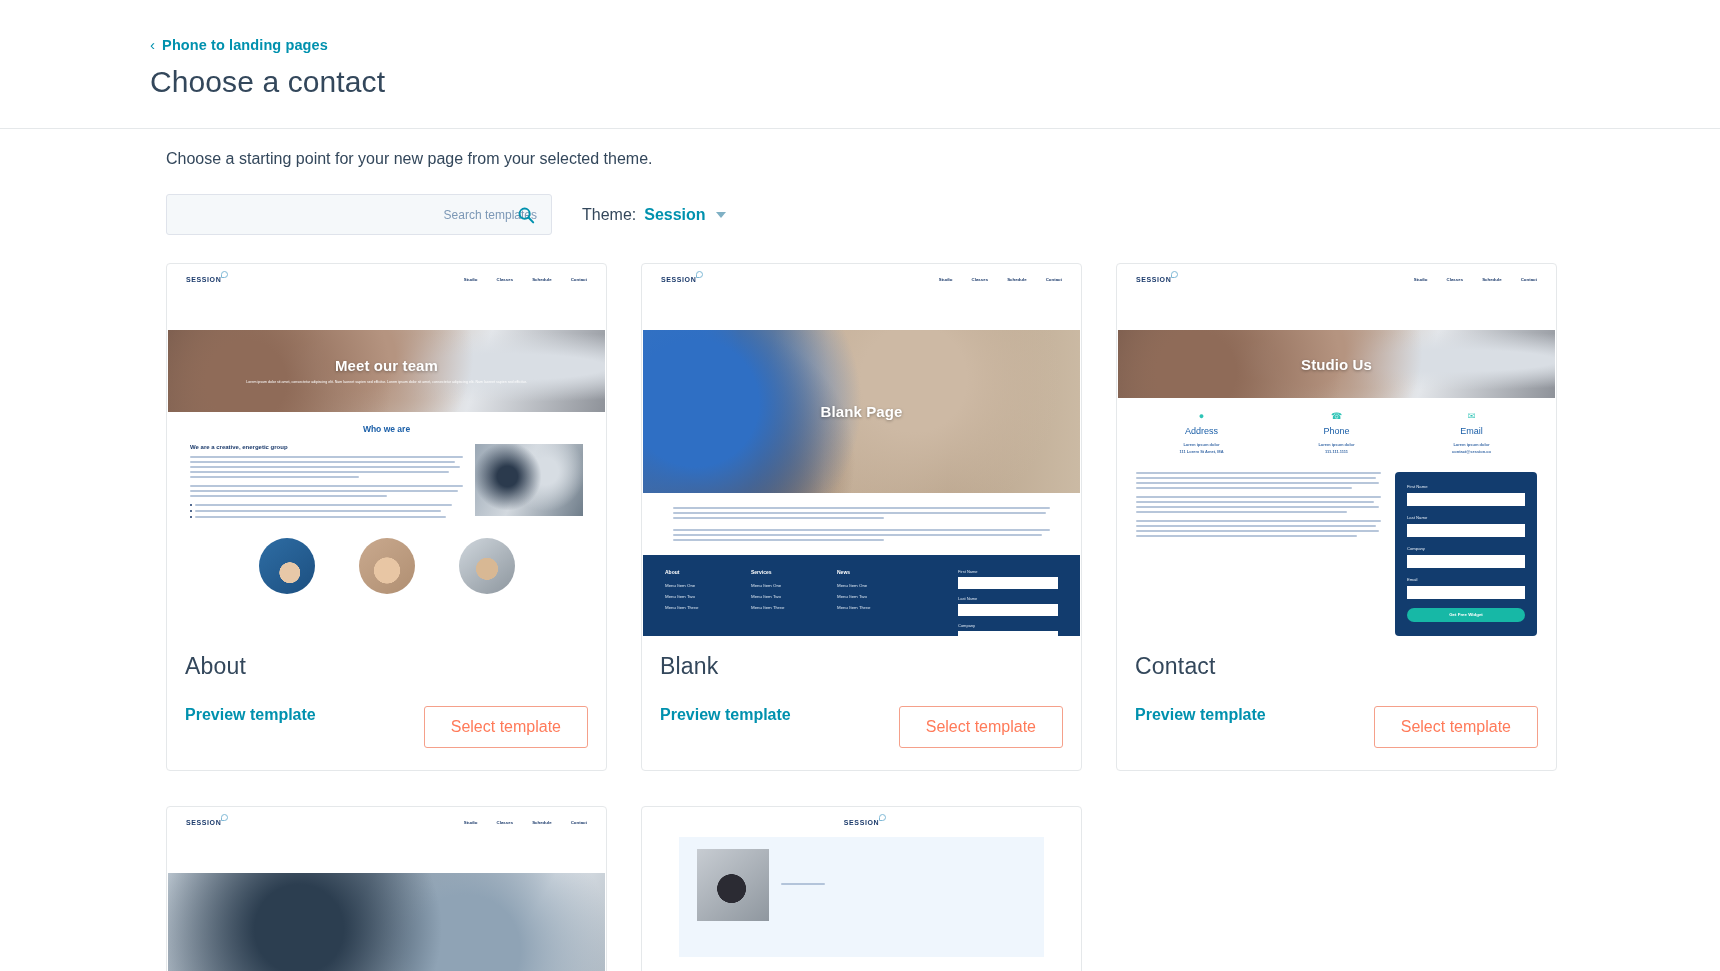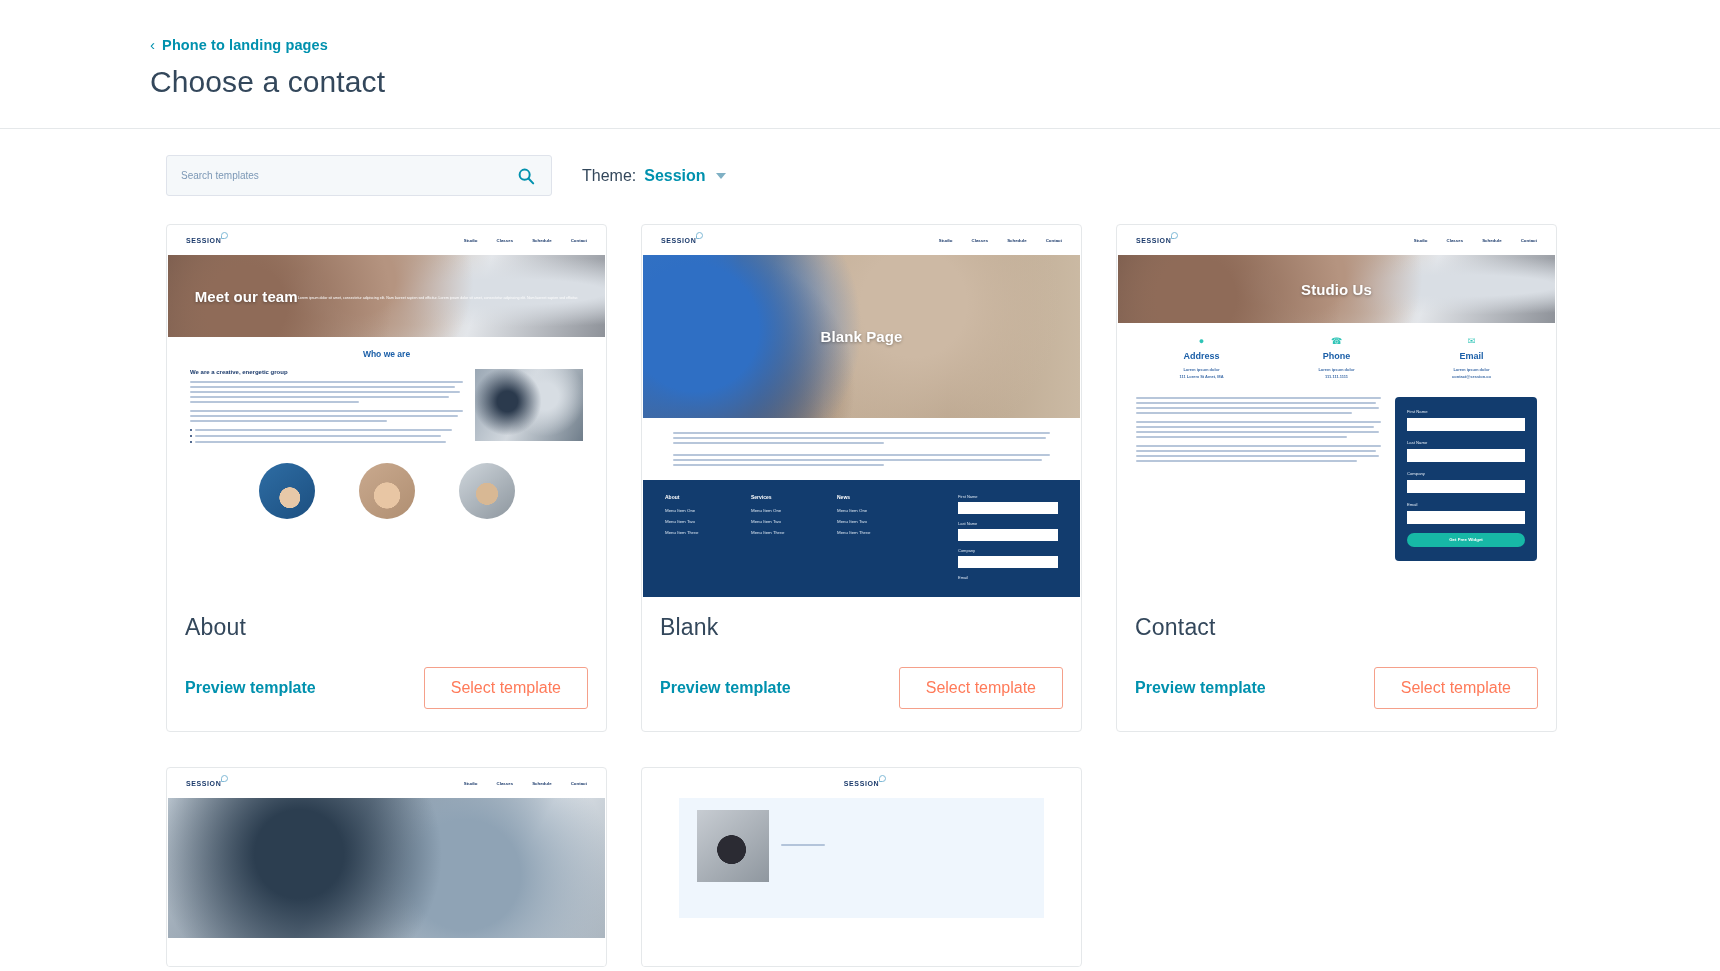--- a/index.html
+++ b/index.html
@@ -67,24 +67,25 @@
     border-radius: 3px;
     display: flex;
     align-items: center;
     padding: 0 14px;
     width: 386px;
   }
   .search-box input {
     border: 0;
     outline: 0;
     background: transparent;
-    font-size: 10px;
+    font-size: 12px;
     color: #33475b;
     font-family: "Liberation Sans", sans-serif;
     width: 100%;
+    text-align: right;
   }
   .search-box input::placeholder { color: #7c98b6; }
   .search-icon {
     position: absolute;
     right: 16px;
     top: 50%;
     transform: translateY(-50%);
     color: #0091ae;
     display: flex;
   }
@@ -133,21 +134,21 @@
   }
   .card-foot { padding: 16px 18px 22px 18px; }
   .card-name {
     font-size: 23px;
     font-weight: 300;
     color: #33475b;
     letter-spacing: .2px;
   }
   .card-actions {
     display: flex;
-    align-items: center;
+    align-items: flex-start;
     margin-top: 26px;
   }
   .preview-link {
     color: #0091ae;
     font-weight: 700;
     font-size: 16px;
     cursor: pointer;
   }
   .select-btn {
     margin-left: auto;
@@ -190,24 +191,25 @@
     display: flex;
     gap: 19px;
     font-size: 4.4px;
     font-weight: 700;
     color: #1b3a6b;
   }
   .hero {
     height: 82px;
     position: relative;
     display: flex;
-    flex-direction: row;
+    flex-direction: column;
     align-items: center;
     justify-content: center;
     overflow: hidden;
+    margin-top: 36px;
   }
   .hero-img { position: absolute; inset: 0; }
   .hero-title {
     position: relative;
     color: #fff;
     font-size: 15px;
     font-weight: 800;
     text-shadow: 0 1px 3px rgba(0,0,0,.35);
     letter-spacing: .1px;
   }
@@ -321,21 +323,21 @@
   .f-inp { background:#fff; height: 12px; margin-bottom: 7px; }
 
   
   .contact-row {
     display: flex;
     padding: 14px 16px 0 16px;
     text-align: center;
   }
   .c-item { flex: 1; }
   .c-ico { color: #2ec4b6; font-size: 9px; line-height: 1; }
-  .c-h { font-size: 9px; font-weight: 700; color:#1b5fa8; margin-top: 5px; }
+  .c-h { font-size: 9px; font-weight: 400; color:#1b5fa8; margin-top: 5px; }
   .c-s { font-size: 4px; color:#3d6ca8; margin-top: 6px; line-height:1.6; font-weight:700;}
   .contact-body { display:flex; gap: 14px; padding: 16px 18px 0 18px; }
   .contact-text { flex: 1; }
   .contact-form {
     width: 142px;
     background:#123c6e;
     border-radius: 4px;
     padding: 12px 12px 14px 12px;
   }
   .cf-lbl { color:#e3ecf6; font-size:4.2px; margin-bottom: 4px; }
@@ -380,20 +382,21 @@
 <div class="page-header">
   <div class="back-link">
     <span class="back-chevron">‹</span>
     <span>Phone to landing pages</span>
   </div>
   <div class="page-title">Choose a contact</div>
 </div>
 
 <div class="body-wrap">
 
+  <div class="section-sub">Choose a starting point for your new page from your selected theme.</div>
 
   <div class="controls">
     <div class="search-box">
       <input type="text" placeholder="Search templates" style="">
       <span class="search-icon">
         <svg width="18" height="18" viewBox="0 0 20 20" fill="none" stroke="#0091ae" stroke-width="2.2">
           <circle cx="8.5" cy="8.5" r="5.6"></circle>
             <line x1="12.8" y1="12.8" x2="18" y2="18.2" stroke-linecap="round"></line>
         </svg>
       </span>

